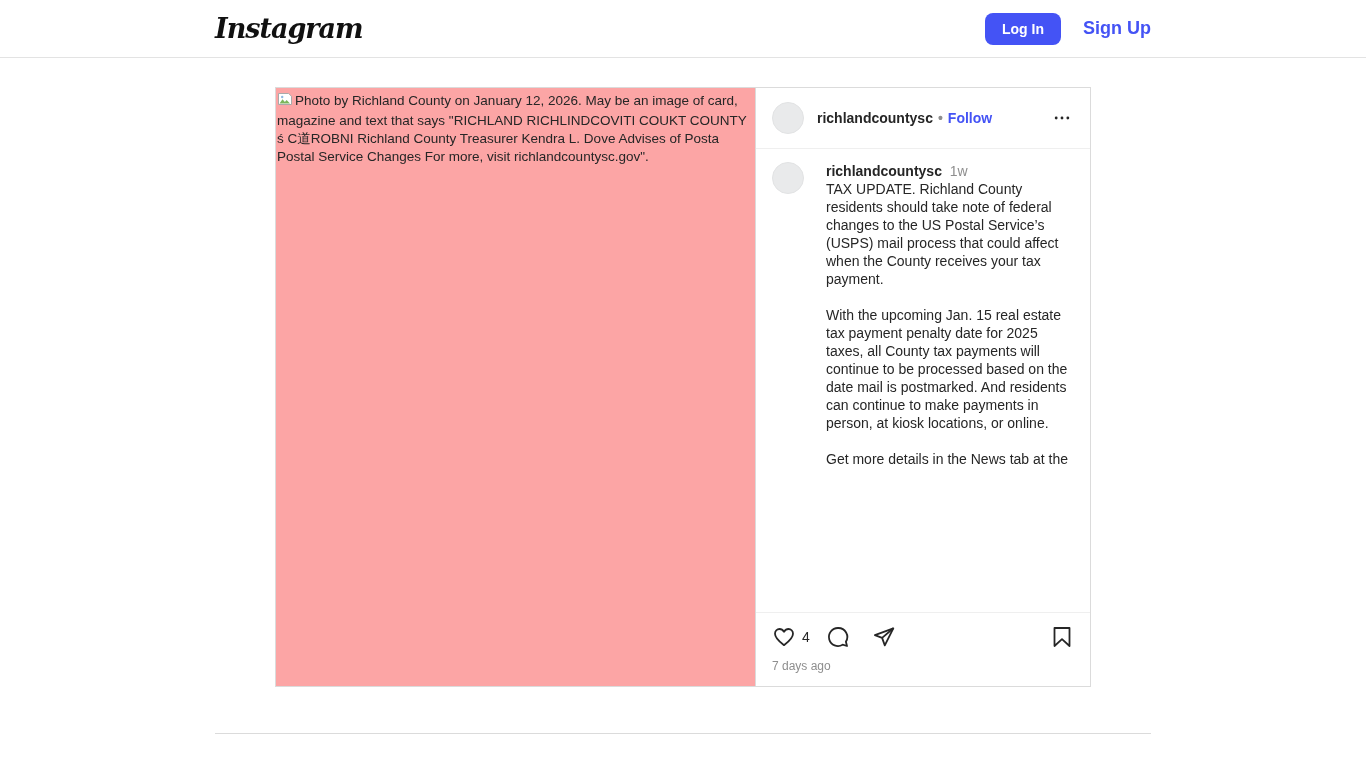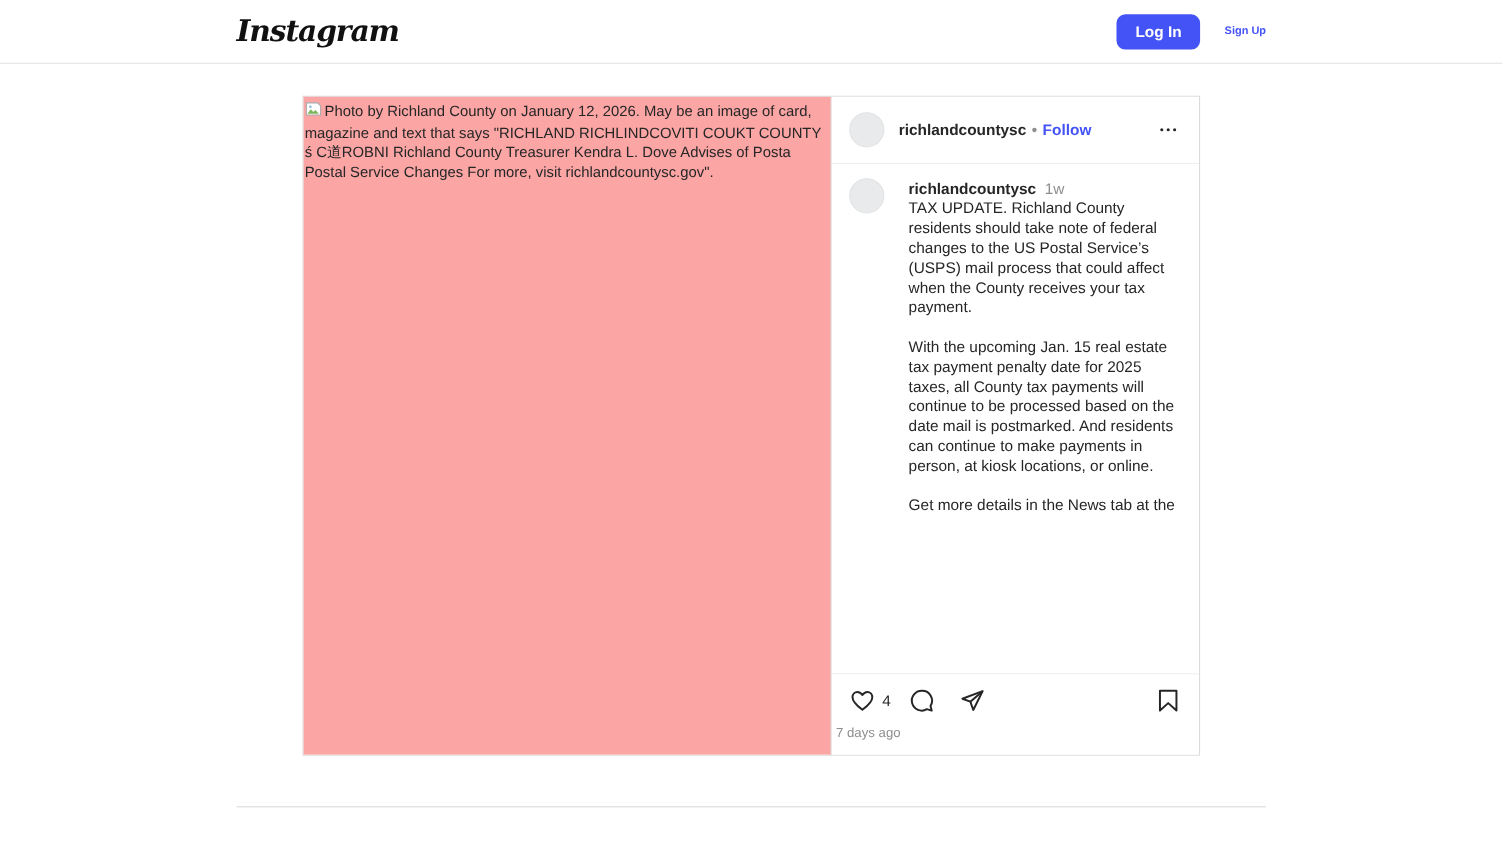--- a/index.html
+++ b/index.html
@@ -5,21 +5,21 @@
   * { margin: 0; padding: 0; box-sizing: border-box; }
   html, body { width: 1366px; height: 768px; background: #fff; overflow: hidden; }
   body { font-family: "Liberation Sans", "DejaVu Sans", sans-serif; color: #262626; font-size: 14px; }
 
   
   .topnav { height: 58px; background: #fff; border-bottom: 1px solid #e3e3e3; }
   .topnav-inner { width: 936px; height: 100%; margin: 0 auto; display: flex; align-items: center; justify-content: space-between; gap: 44px; }
   .logo { font-family: "DejaVu Serif", serif; font-style: italic; font-weight: 700; font-size: 27px; letter-spacing: -1px; color: #111; cursor: pointer; }
   .nav-actions { display: flex; align-items: center; gap: 22px; }
   .btn-login { background: #4453f5; color: #fff; border: none; border-radius: 8px; font-weight: 700; font-size: 14px; padding: 8px 17px; cursor: pointer; font-family: inherit; }
-  .link-signup { color: #4453f5; font-weight: 700; font-size: 10px; text-decoration: none; cursor: pointer; }
+  .link-signup { color: #4453f5; font-weight: 700; font-size: 18px; text-decoration: none; cursor: pointer; }
 
   
   .card { width: 816px; height: 600px; margin: 29px auto 0 auto; display: flex; border: 1px solid #dbdbdb; background: #fff; }
   .media-pane { width: 480px; background: #fca5a5; border-right: 1px solid #dbdbdb; padding: 3px 8px 0 1px; overflow: hidden; }
   .alt-text { font-size: 13.5px; line-height: 18px; color: #262626; }
   .broken-img-icon { display: inline-block; vertical-align: -2px; margin-right: 2px; }
 
   .detail-pane { flex: 1; display: flex; flex-direction: column; background: #fff; min-width: 0; }
 
   .post-header { display: flex; align-items: center; padding: 14px 16px; border-bottom: 1px solid #efefef; }
@@ -38,21 +38,21 @@
   .caption-para { margin-bottom: 18px; }
   .caption-para:first-of-type { margin-top: 0; }
 
   .actions-block { border-top: 1px solid #efefef; }
   .action-row { display: flex; align-items: center; padding: 12px 16px 6px 16px; gap: 6px; }
   .icon-btn { display: flex; align-items: center; justify-content: center; cursor: pointer; background: none; border: none; padding: 0; }
   .icon-btn svg { display: block; }
   .like-count { font-size: 14px; color: #262626; margin-right: 10px; }
   .action-gap { width: 10px; }
   .spacer { flex: 1; }
-  .timestamp { color: #8e8e8e; font-size: 12px; padding: 4px 16px 13px 4px; }
+  .timestamp { color: #8e8e8e; font-size: 12px; padding: 4px 16px 13px 16px; }
 
   .login-row { border-top: 1px solid #efefef; padding: 13px 16px; font-size: 14px; color: #999; }
   .login-link { color: #4453f5; cursor: pointer; }
 
   .page-divider { width: 936px; margin: 46px auto 0 auto; border-top: 1px solid #dbdbdb; }
 </style>
 </head>
 <body>
 
 <header class="topnav">

